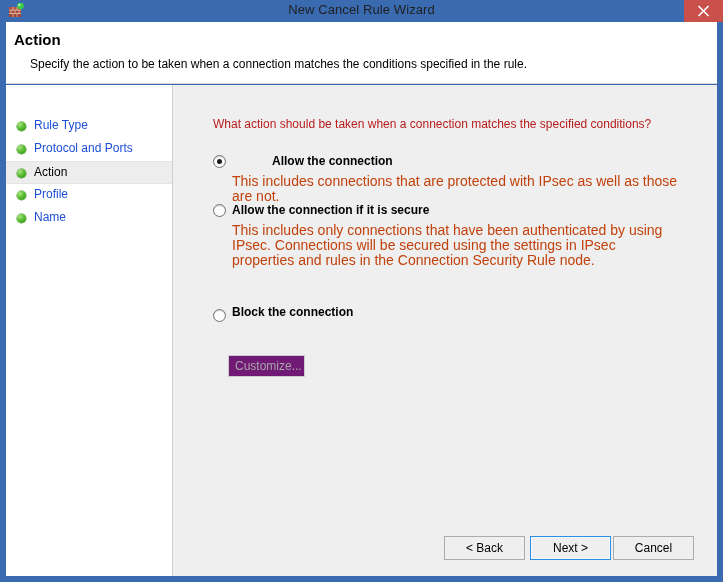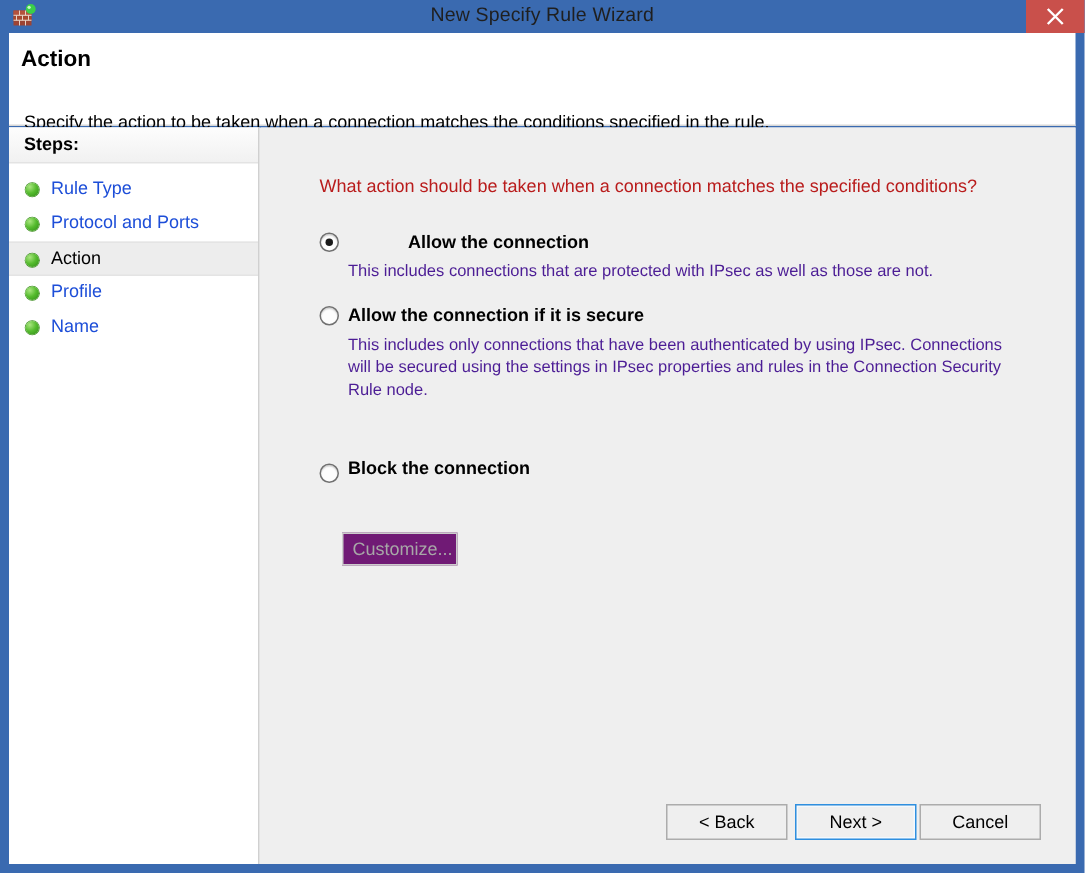--- a/index.html
+++ b/index.html
@@ -68,24 +68,23 @@
   }
   .header-title {
     position: absolute;
     left: 8px; top: 9px;
     font-size: 15px;
     font-weight: bold;
     color: #000000;
   }
   .header-sub {
     position: absolute;
-    left: 10px; top: 35px;
-    font-size: 12px;
-    color: #000000;
-    margin-top: 17px;
+    left: 24px; top: 35px;
+    font-size: 12px;
+    color: #000000;
   }
 
   
   .body-area {
     position: absolute;
     left: 6px; top: 85px;
     width: 711px;
     height: 491px;
     background: #efefef;
     box-sizing: border-box;
@@ -186,22 +185,22 @@
   .opt-label {
     position: absolute;
     font-size: 12px;
     font-weight: bold;
     color: #000000;
     white-space: nowrap;
     cursor: pointer;
   }
   .opt-desc {
     position: absolute;
-    font-size: 11px;
-    color: #4c1d95;
+    font-size: 14px;
+    color: #c2410c;
     line-height: 15px;
   }
 
   .customize-btn {
     position: absolute;
     left: 54px; top: 270px;
     width: 77px; height: 22px;
     background: #701a75;
     border: 1px solid #cccccc;
     box-sizing: border-box;
@@ -253,39 +252,36 @@
             <line x1="7" y1="8.2" x2="7" y2="11.5"></line>
             <line x1="11" y1="8.2" x2="11" y2="11.5"></line>
             <line x1="5" y1="11.5" x2="5" y2="15"></line>
             <line x1="9" y1="11.5" x2="9" y2="15"></line>
           </g>
         </g>
         <circle cx="12.5" cy="4" r="3.3" fill="#3bcf49"></circle>
         <circle cx="11.4" cy="2.9" r="1.1" fill="#c8f7c4"></circle>
       </svg>
     </div>
-    <div class="title-text">New Specify Rule Wizard</div>
+    <div class="title-text">New Cancel Rule Wizard</div>
     <div class="close-btn">
       <svg width="13" height="12" viewBox="0 0 13 12">
         <path d="M1.5 1 L11.5 11 M11.5 1 L1.5 11" stroke="#ffffff" stroke-width="1.6"></path>
       </svg>
     </div>
   </div>
 
   <div class="header">
     <div class="header-title">Action</div>
     <div class="header-sub">Specify the action to be taken when a connection matches the conditions specified in the rule.</div>
   </div>
 
   <div class="body-area">
 
     <div class="sidebar">
-      <div class="steps-header">
-        <span>Steps:</span>
-      </div>
 
       <div class="step-row" style="top:30px;">
         <div class="step-bullet"></div>
         <div class="step-label">Rule Type</div>
       </div>
 
       <div class="step-row" style="top:53px;">
         <div class="step-bullet"></div>
         <div class="step-label">Protocol and Ports</div>
       </div>

